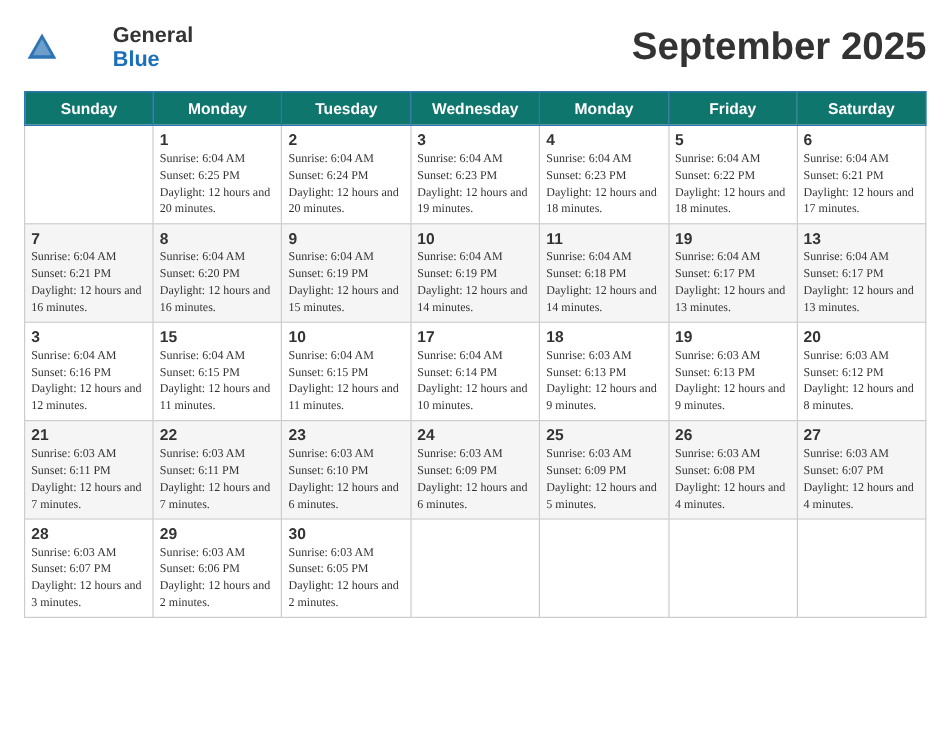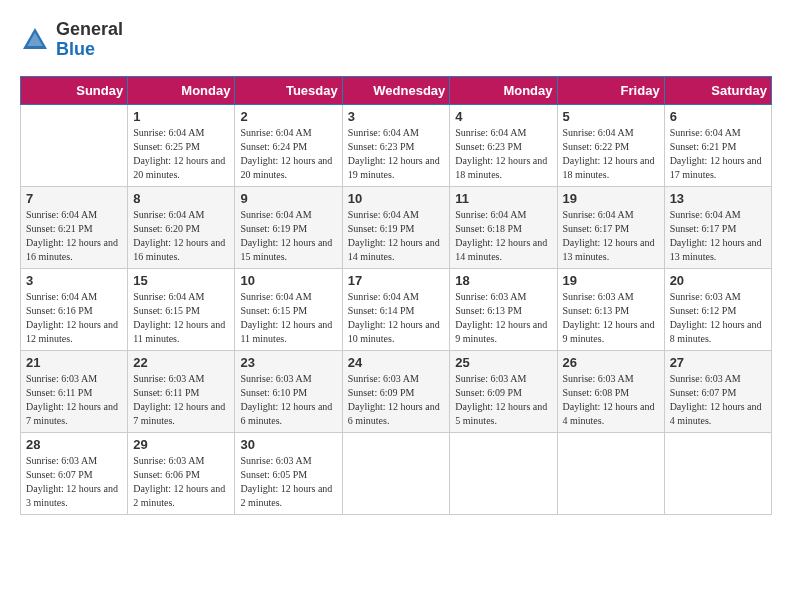--- a/index.html
+++ b/index.html
@@ -18,20 +18,21 @@
     }
     .logo {
       display: flex;
       align-items: center;
       gap: 6px;
     }
     .logo-text {
       font-size: 18px;
       font-weight: bold;
       line-height: 1.1;
+      margin-left: 38px;
     }
     .logo-text .general { color: #333; }
     .logo-text .blue { color: #1a6fba; }
     .logo-icon {
       width: 30px;
       height: 30px;
     }
     .title-block {
       text-align: right;
     }
@@ -43,26 +44,26 @@
     .location {
       font-size: 16px;
       color: #555;
     }
     .calendar {
       width: 100%;
       border-collapse: collapse;
       border: 1px solid #ccc;
     }
     .calendar th {
-      background-color: #be185d;
+      background-color: #0f766e;
       color: #fff;
       font-size: 13px;
       font-weight: bold;
       padding: 6px 4px;
-      text-align: right;
+      text-align: center;
       border: 1px solid #2e75b6;
     }
     .calendar td {
       vertical-align: top;
       border: 1px solid #ccc;
       padding: 4px 5px;
       width: 108px;
       min-height: 80px;
       font-size: 10.5px;
       color: #333;
@@ -94,20 +95,21 @@
     <svg class="logo-icon" viewBox="0 0 40 40">
       <polygon points="20,4 36,32 4,32" fill="#2e75b6"></polygon>
       <polygon points="20,10 30,28 10,28" fill="#fff" opacity="0.3"></polygon>
     </svg>
     <div class="logo-text">
       <span class="general">General</span><br>
       <span class="blue">Blue</span>
     </div>
   </div>
   <div class="title-block">
+    <div class="month-year">September 2025</div>
   </div>
 </div>
 
 <table class="calendar">
   <thead>
     <tr id="days-header">
         <th>Sunday</th>
         <th>Monday</th>
         <th>Tuesday</th>
         <th>Wednesday</th>

